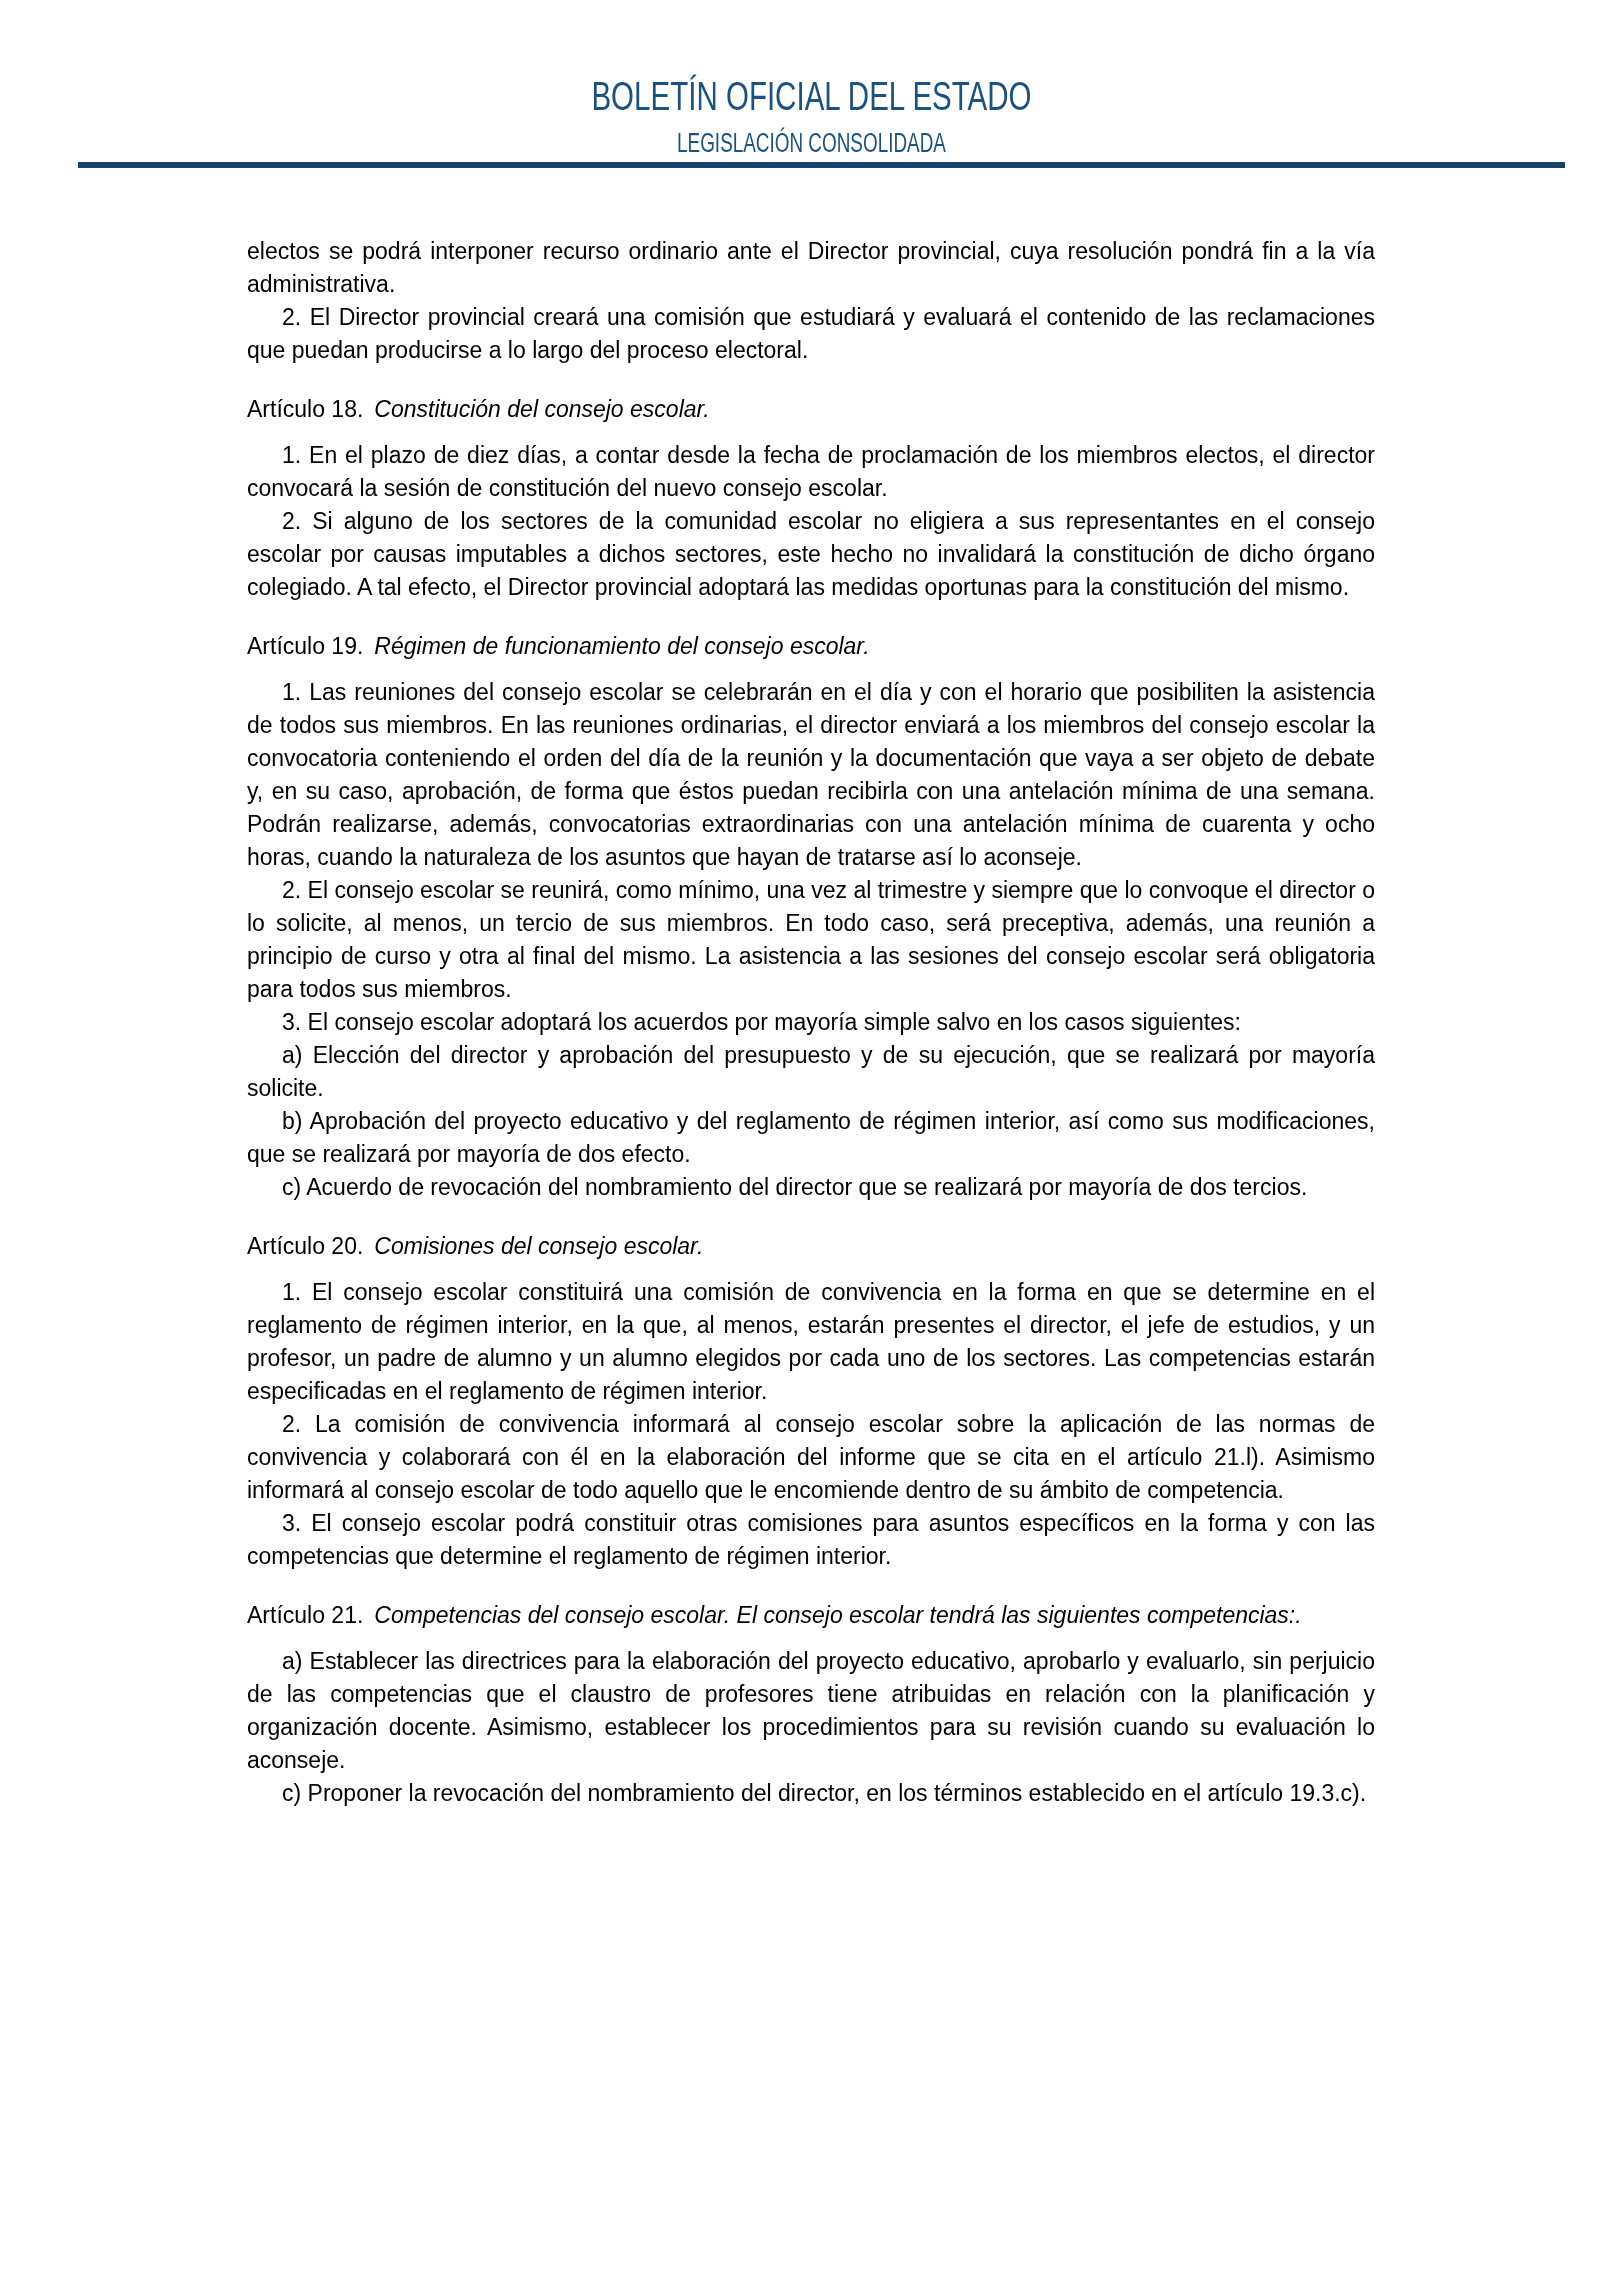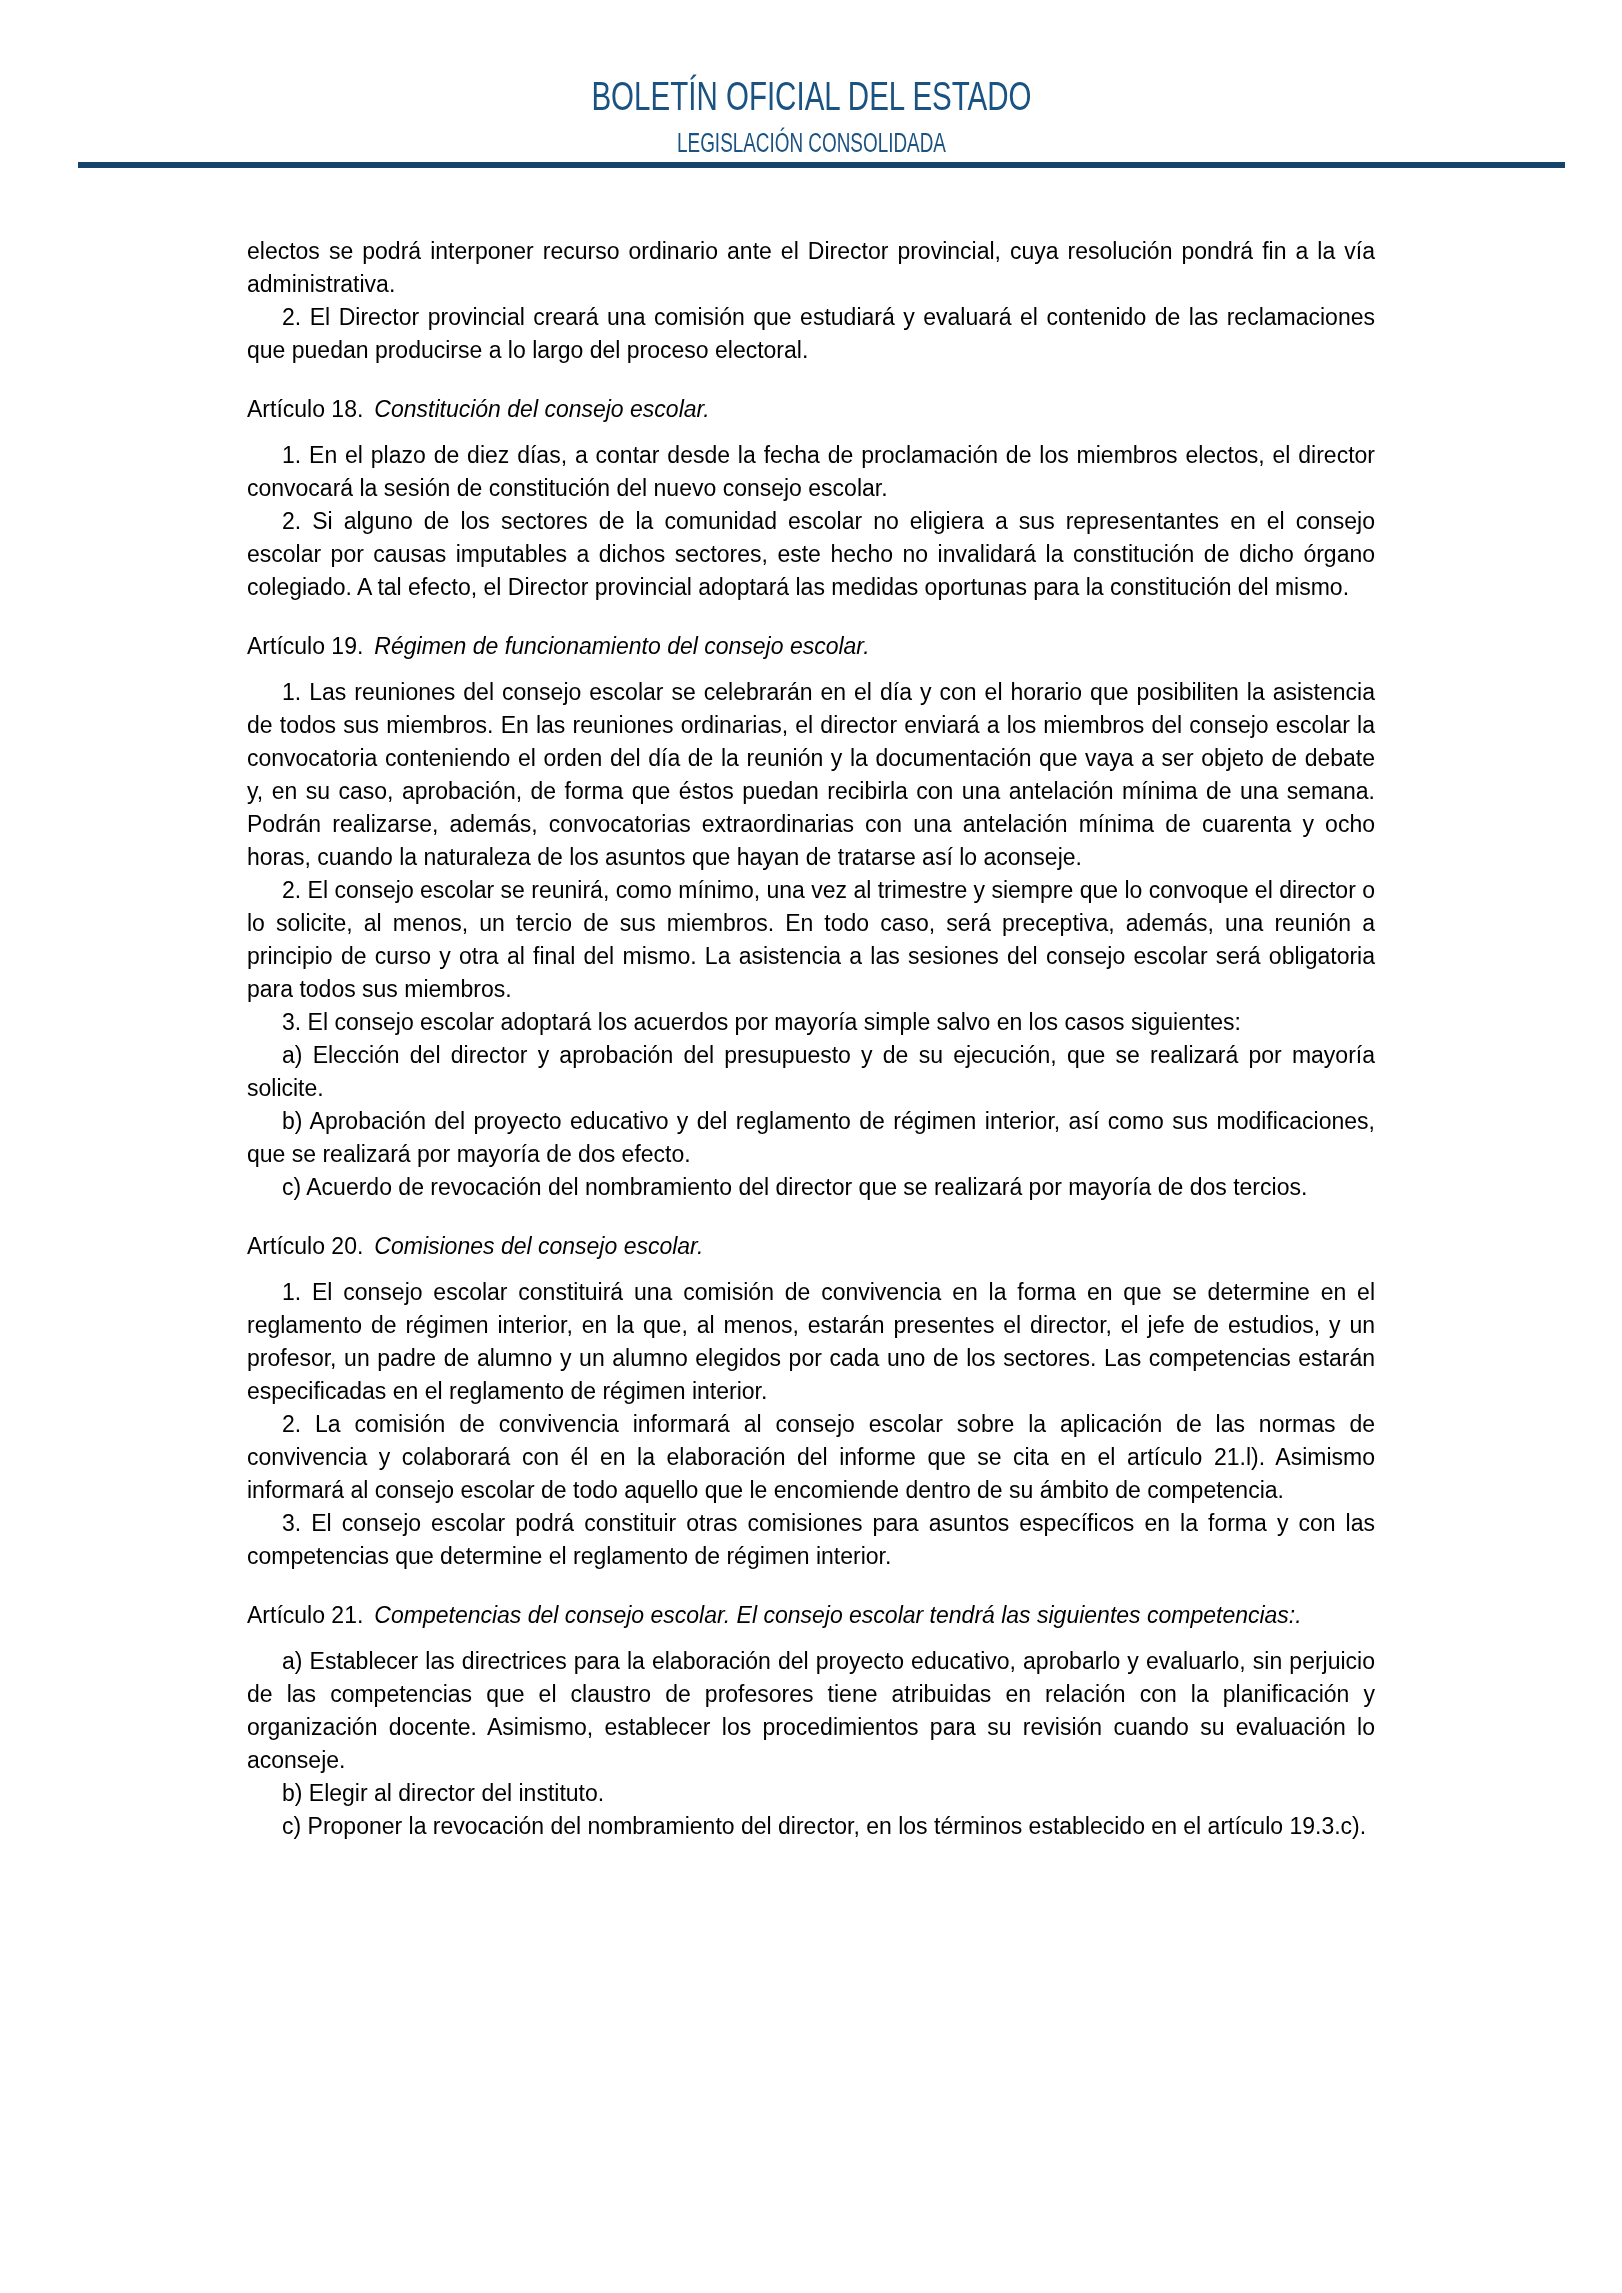--- a/index.html
+++ b/index.html
@@ -108,21 +108,20 @@
       <p class="para indent">3. El consejo escolar adoptará los acuerdos por mayoría simple salvo en los casos siguientes:</p>
       <p class="para indent">a) Elección del director y aprobación del presupuesto y de su ejecución, que se realizará por mayoría solicite.</p>
       <p class="para indent">b) Aprobación del proyecto educativo y del reglamento de régimen interior, así como sus modificaciones, que se realizará por mayoría de dos efecto.</p>
       <p class="para indent">c) Acuerdo de revocación del nombramiento del director que se realizará por mayoría de dos tercios.</p>
       <p class="heading"><strong>Artículo 20.</strong><em>Comisiones del consejo escolar.</em></p>
       <p class="para indent">1. El consejo escolar constituirá una comisión de convivencia en la forma en que se determine en el reglamento de régimen interior, en la que, al menos, estarán presentes el director, el jefe de estudios, y un profesor, un padre de alumno y un alumno elegidos por cada uno de los sectores. Las competencias estarán especificadas en el reglamento de régimen interior.</p>
       <p class="para indent">2. La comisión de convivencia informará al consejo escolar sobre la aplicación de las normas de convivencia y colaborará con él en la elaboración del informe que se cita en el artículo 21.l). Asimismo informará al consejo escolar de todo aquello que le encomiende dentro de su ámbito de competencia.</p>
       <p class="para indent">3. El consejo escolar podrá constituir otras comisiones para asuntos específicos en la forma y con las competencias que determine el reglamento de régimen interior.</p>
       <p class="heading"><strong>Artículo 21.</strong><em>Competencias del consejo escolar. El consejo escolar tendrá las siguientes competencias:.</em></p>
       <p class="para indent">a) Establecer las directrices para la elaboración del proyecto educativo, aprobarlo y evaluarlo, sin perjuicio de las competencias que el claustro de profesores tiene atribuidas en relación con la planificación y organización docente. Asimismo, establecer los procedimientos para su revisión cuando su evaluación lo aconseje.</p>
-      <p class="para indent">b) Elegir al director del instituto.</p>
       <p class="para indent">c) Proponer la revocación del nombramiento del director, en los términos establecido en el artículo 19.3.c).</p>
     </div>
 
   <div class="rule rule-footer"></div>
 
   <p class="footer-label">Página 9</p>
 
 </div>
 
 

